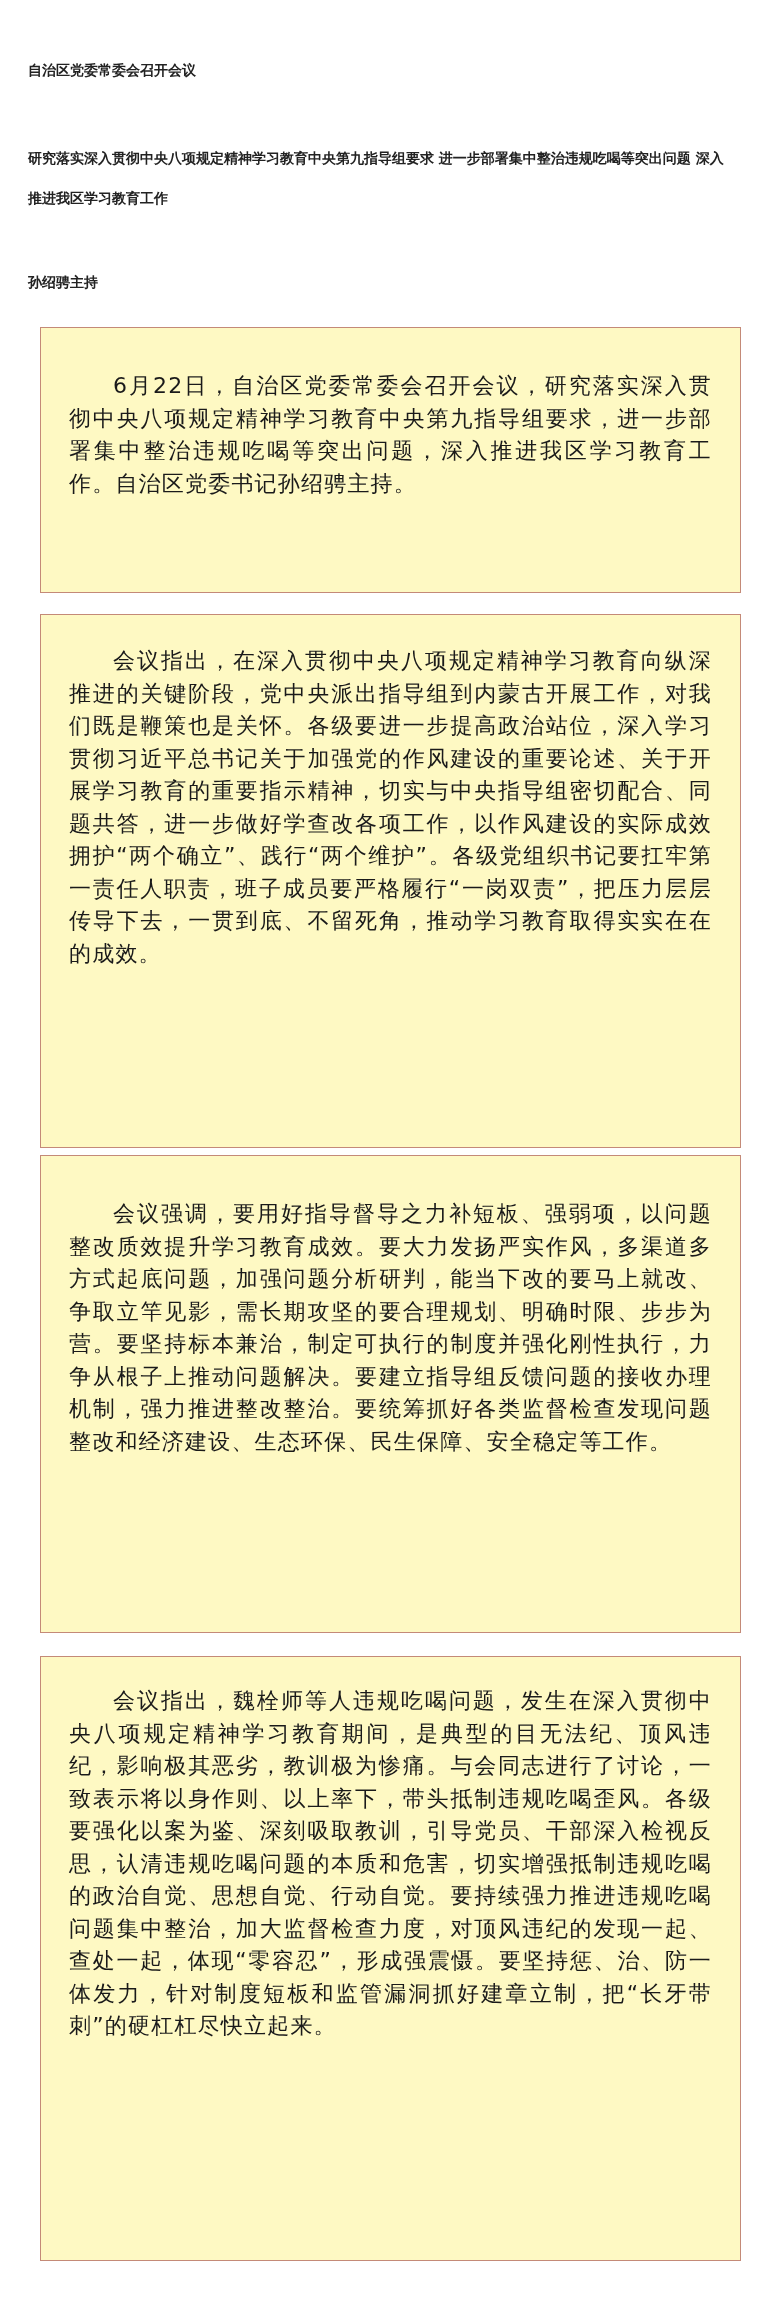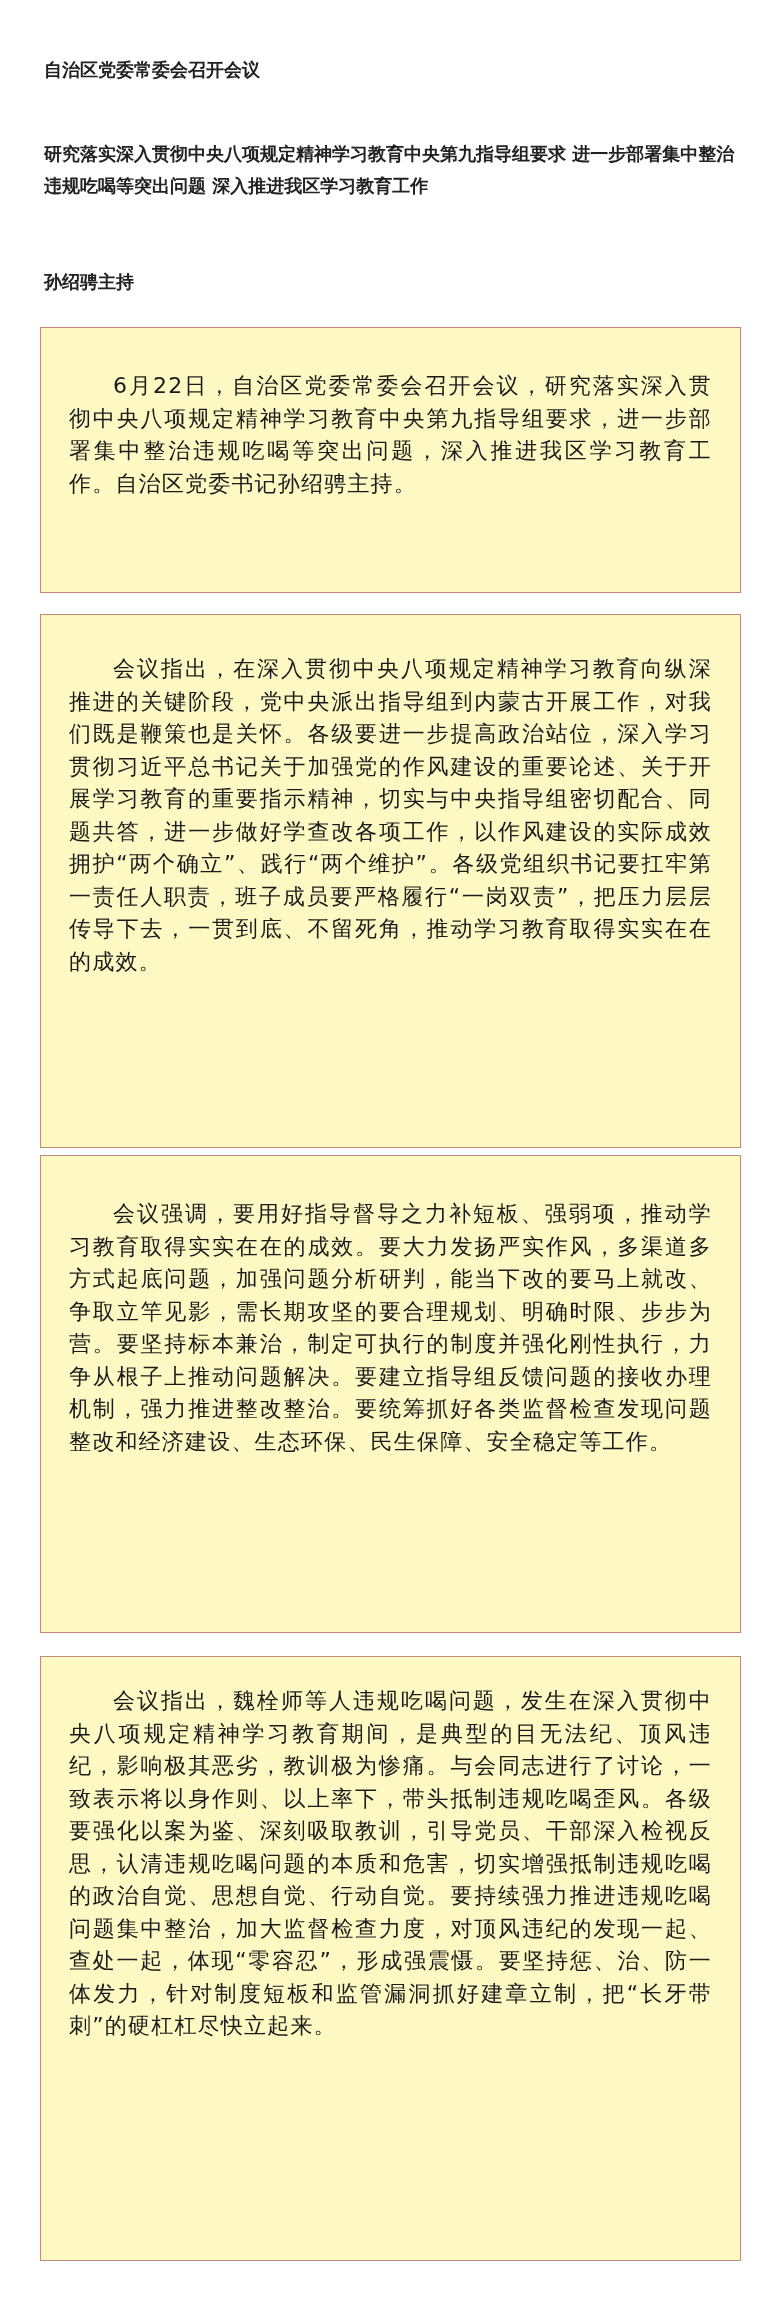--- a/index.html
+++ b/index.html
@@ -1,39 +1,39 @@
 <!DOCTYPE html>
 <html><head>
 <meta charset="utf-8">
 <style>
   html, body { margin:0; padding:0; background:#ffffff; }
   body { width:780px; height:2301px; position:relative; overflow:hidden;
          font-family:"DejaVu Sans","Liberation Sans",sans-serif; color:#1a1a1a; }
-  .headline { position:absolute; left:44px; font-weight:bold; font-size:18px; line-height:32px; color:#222; }
+  .headline { position:absolute; left:28px; font-weight:bold; font-size:14px; line-height:32px; color:#222; }
   #h-title { top:54px; }
-  #h-sub { top:138px; width:705px; line-height:32px; }
+  #h-sub { top:138px; width:705px; line-height:40px; }
   #h-host { top:266px; }
   .box { position:absolute; left:40px; width:701px; border:1.5px solid #c48a78; box-sizing:border-box; background:#fef9c3; }
   .box p { margin:0; padding:0 28px 0 28px; font-size:22px; line-height:32.5px; letter-spacing:1.2px; text-indent:2em; text-align:justify; color:#1a1a1a; }
   #box1 { top:327px; height:266px; padding-top:42px; }
-  #box2 { top:614px; height:534px; padding-top:38px; }
+  #box2 { top:614px; height:534px; padding-top:30px; }
   #box3 { top:1155px; height:478px; padding-top:42px; }
   #box4 { top:1656px; height:605px; padding-top:28px; }
 </style>
 </head>
 <body>
 
 <div class="headline" id="h-title">自治区党委常委会召开会议</div>
 <div class="headline" id="h-sub">研究落实深入贯彻中央八项规定精神学习教育中央第九指导组要求 进一步部署集中整治违规吃喝等突出问题 深入推进我区学习教育工作</div>
 <div class="headline" id="h-host">孙绍骋主持</div>
 
 <div class="box" id="box1">
   <p>6月22日，自治区党委常委会召开会议，研究落实深入贯彻中央八项规定精神学习教育中央第九指导组要求，进一步部署集中整治违规吃喝等突出问题，深入推进我区学习教育工作。自治区党委书记孙绍骋主持。</p>
 </div>
 <div class="box" id="box2">
   <p>会议指出，在深入贯彻中央八项规定精神学习教育向纵深推进的关键阶段，党中央派出指导组到内蒙古开展工作，对我们既是鞭策也是关怀。各级要进一步提高政治站位，深入学习贯彻习近平总书记关于加强党的作风建设的重要论述、关于开展学习教育的重要指示精神，切实与中央指导组密切配合、同题共答，进一步做好学查改各项工作，以作风建设的实际成效拥护“两个确立”、践行“两个维护”。各级党组织书记要扛牢第一责任人职责，班子成员要严格履行“一岗双责”，把压力层层传导下去，一贯到底、不留死角，推动学习教育取得实实在在的成效。</p>
 </div>
 <div class="box" id="box3">
-  <p>会议强调，要用好指导督导之力补短板、强弱项，推动学习教育取得实实在在的成效。要大力发扬严实作风，多渠道多方式起底问题，加强问题分析研判，能当下改的要马上就改、争取立竿见影，需长期攻坚的要合理规划、明确时限、步步为营。要坚持标本兼治，制定可执行的制度并强化刚性执行，力争从根子上推动问题解决。要建立指导组反馈问题的接收办理机制，强力推进整改整治。要统筹抓好各类监督检查发现问题整改和经济建设、生态环保、民生保障、安全稳定等工作。</p>
+  <p>会议强调，要用好指导督导之力补短板、强弱项，以问题整改质效提升学习教育成效。要大力发扬严实作风，多渠道多方式起底问题，加强问题分析研判，能当下改的要马上就改、争取立竿见影，需长期攻坚的要合理规划、明确时限、步步为营。要坚持标本兼治，制定可执行的制度并强化刚性执行，力争从根子上推动问题解决。要建立指导组反馈问题的接收办理机制，强力推进整改整治。要统筹抓好各类监督检查发现问题整改和经济建设、生态环保、民生保障、安全稳定等工作。</p>
 </div>
 <div class="box" id="box4">
   <p>会议指出，魏栓师等人违规吃喝问题，发生在深入贯彻中央八项规定精神学习教育期间，是典型的目无法纪、顶风违纪，影响极其恶劣，教训极为惨痛。与会同志进行了讨论，一致表示将以身作则、以上率下，带头抵制违规吃喝歪风。各级要强化以案为鉴、深刻吸取教训，引导党员、干部深入检视反思，认清违规吃喝问题的本质和危害，切实增强抵制违规吃喝的政治自觉、思想自觉、行动自觉。要持续强力推进违规吃喝问题集中整治，加大监督检查力度，对顶风违纪的发现一起、查处一起，体现“零容忍”，形成强震慑。要坚持惩、治、防一体发力，针对制度短板和监管漏洞抓好建章立制，把“长牙带刺”的硬杠杠尽快立起来。</p>
 </div>
 
 </body></html>

